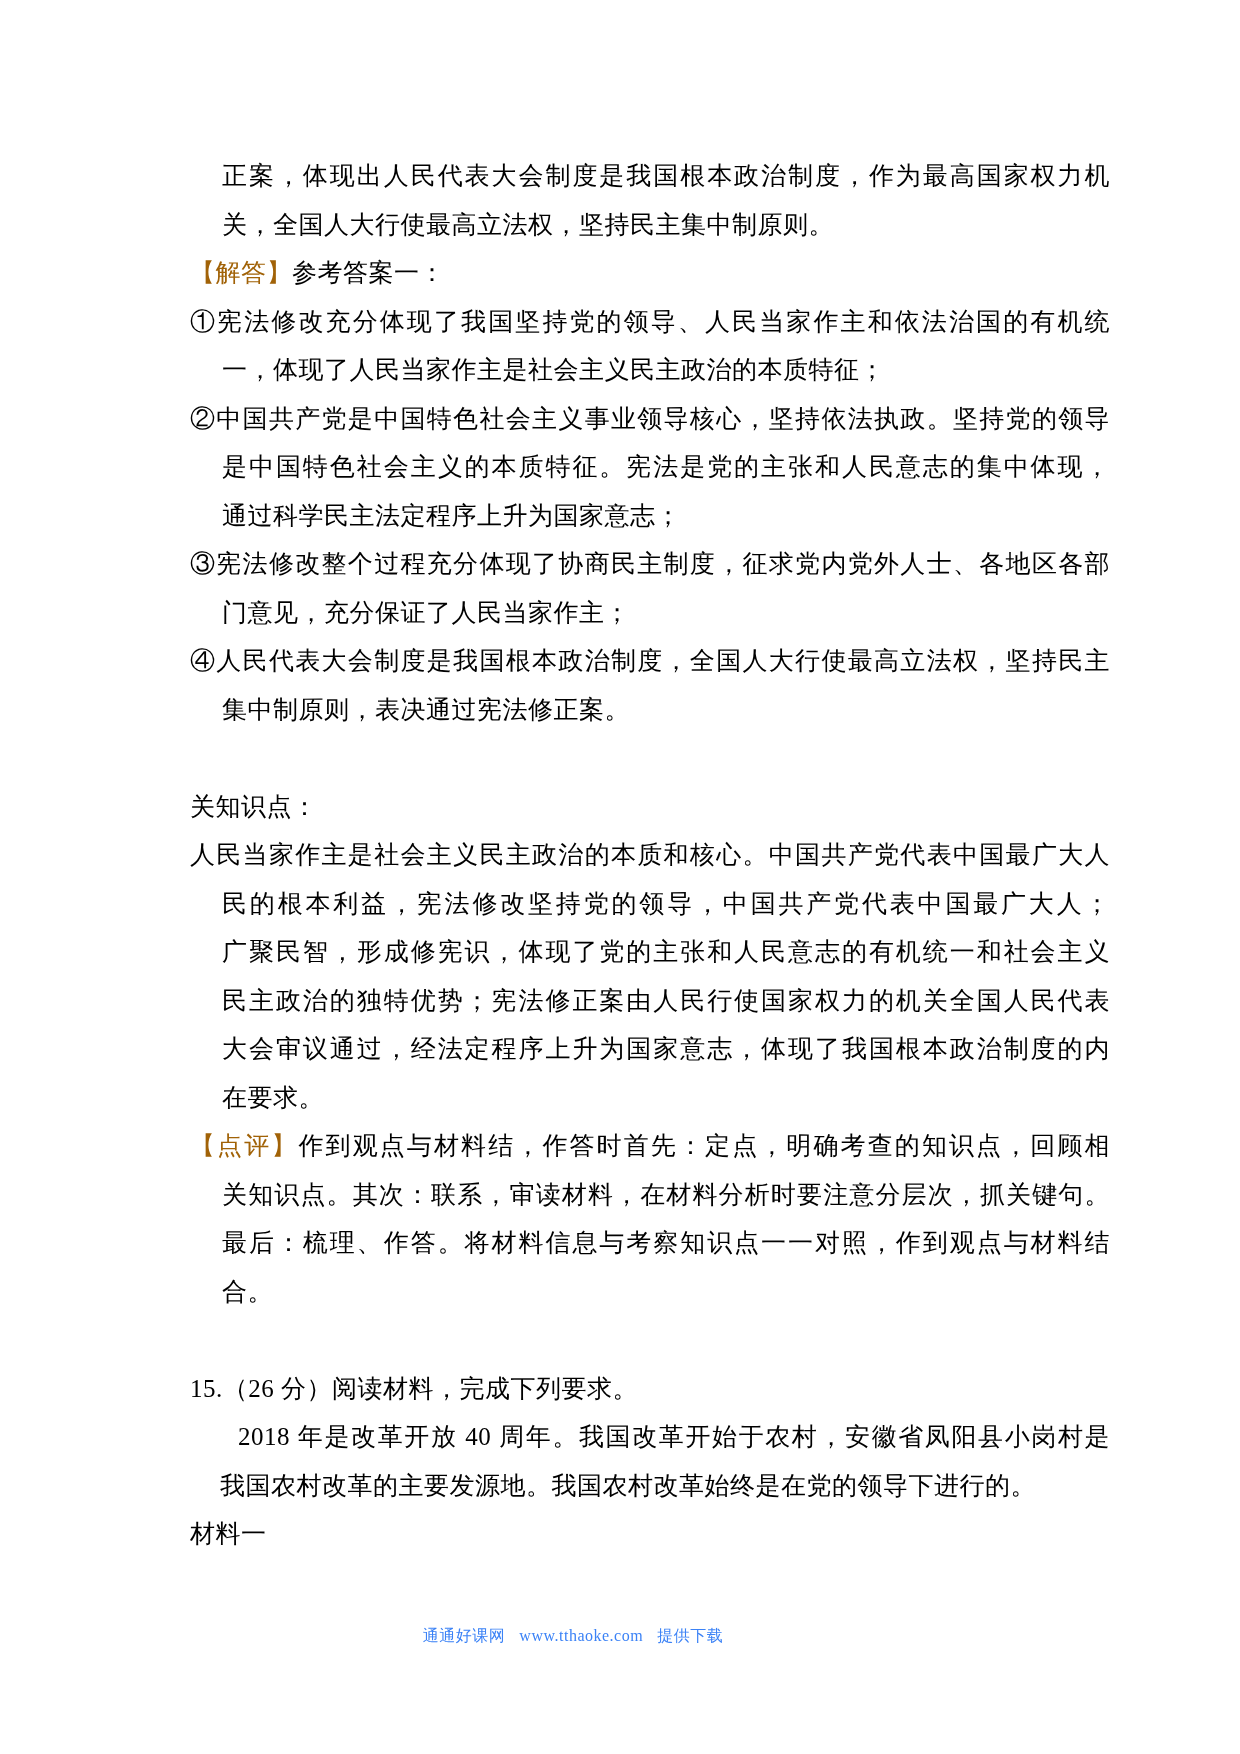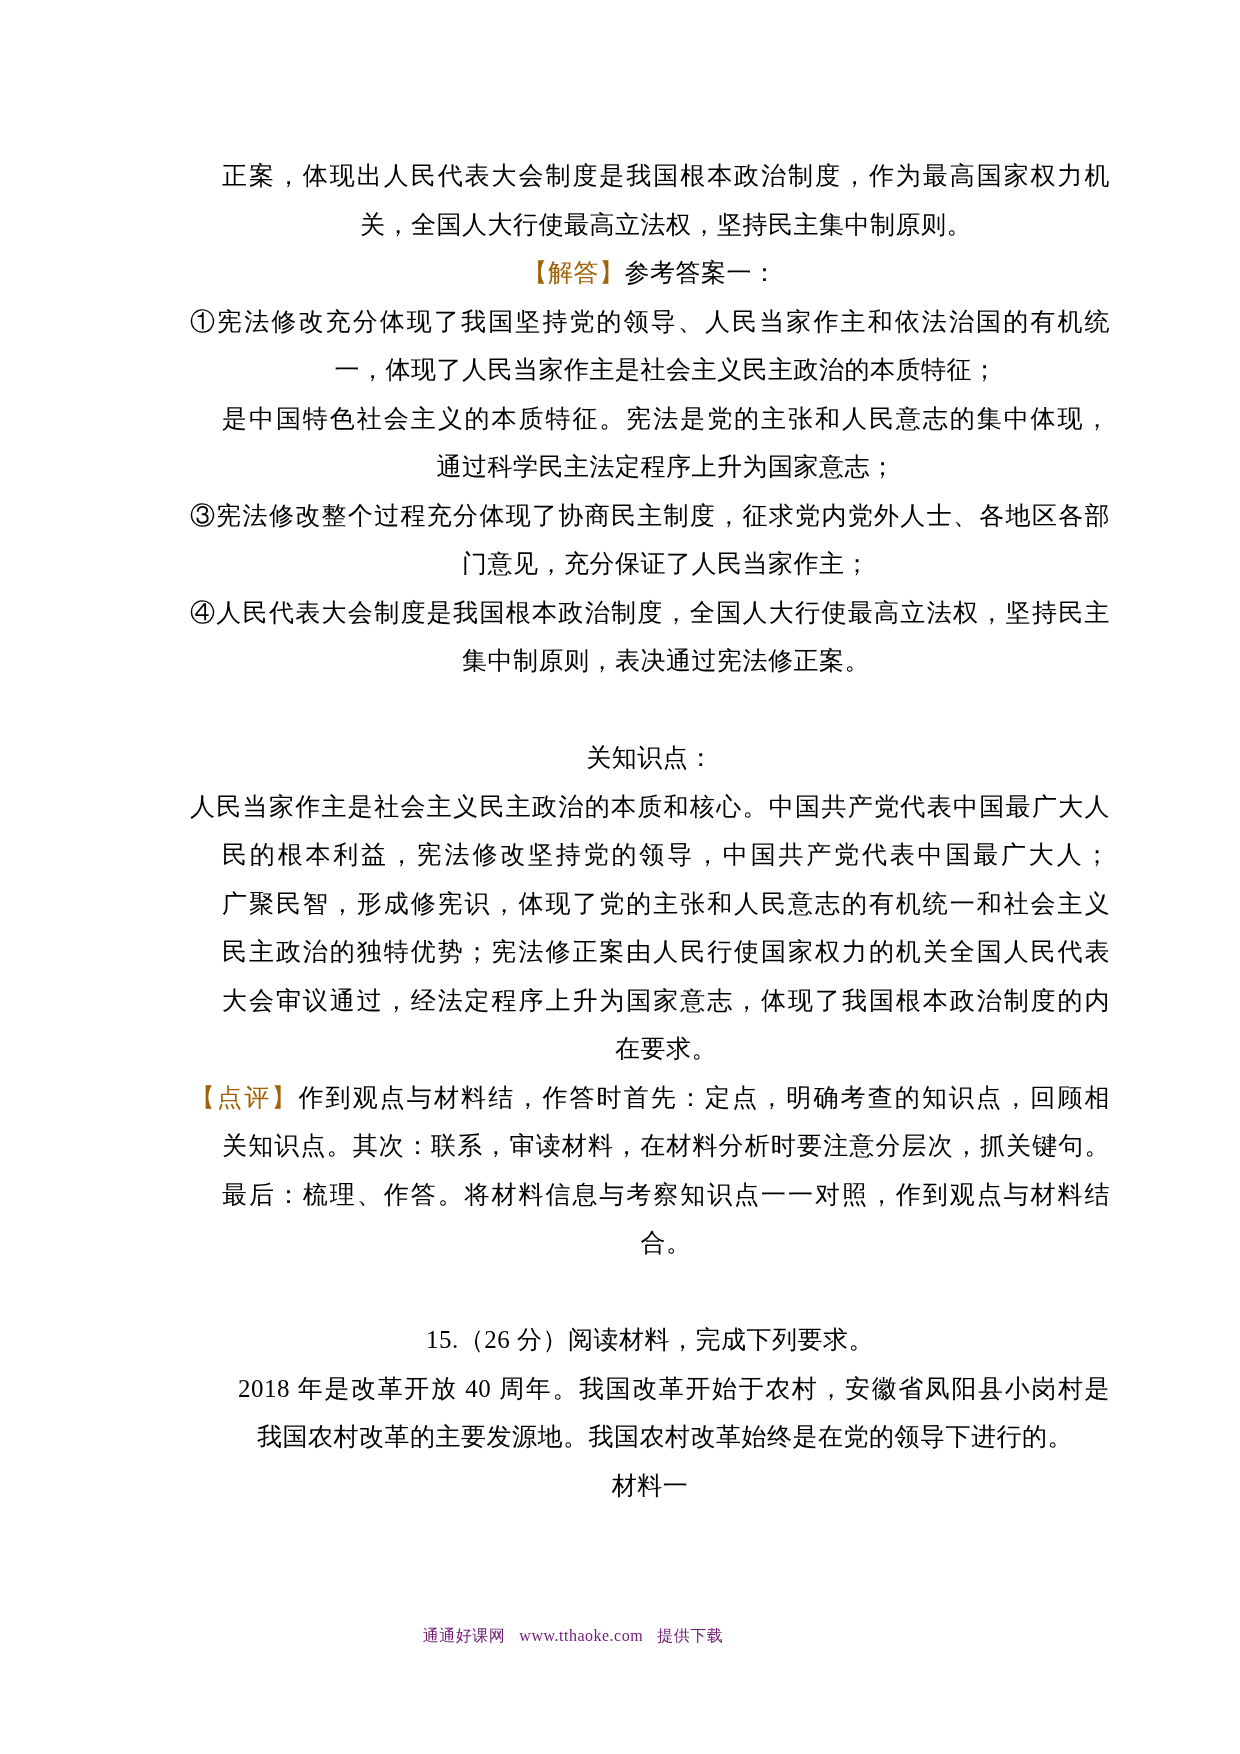--- a/index.html
+++ b/index.html
@@ -24,55 +24,56 @@
     left: 190px;
     top: 152px;
     width: 920px;
     font-size: 25px;
     line-height: 48.5px;
     color: #000000;
     letter-spacing: 0.5px;
   }
   .line {
     min-height: 48.5px;
-    text-align: center;
+    text-align: left;
     white-space: pre-wrap;
   }
   .line.flush {
     text-align: justify;
     text-align-last: justify;
     text-justify: inter-character;
   }
   .accent {
     color: #a16207;
   }
   .footer {
     position: absolute;
     top: 1624px;
     left: 0;
     width: 1146px;
     text-align: center;
     font-size: 16px;
     line-height: 24px;
-    color: #701a75;
+    color: #3b82f6;
     letter-spacing: 0.5px;
   }
   .footer span { margin: 0 7px; }
 </style>
 </head>
 <body>
 
 <div class="page">
 
   <div class="doc-body">
       <div class="line flush" style="padding-left: 32px;"><span>正案，体现出人民代表大会制度是我国根本政治制度，作为最高国家权力机</span></div>
       <div class="line" style="padding-left: 32px;"><span>关，全国人大行使最高立法权，坚持民主集中制原则。</span></div>
       <div class="line" style="padding-left: 0px;"><span class="accent">【解答】</span><span>参考答案一：</span></div>
       <div class="line flush" style="padding-left: 0px;"><span>①宪法修改充分体现了我国坚持党的领导、人民当家作主和依法治国的有机统</span></div>
       <div class="line" style="padding-left: 32px;"><span>一，体现了人民当家作主是社会主义民主政治的本质特征；</span></div>
+      <div class="line flush" style="padding-left: 0px;"><span>②中国共产党是中国特色社会主义事业领导核心，坚持依法执政。坚持党的领导</span></div>
       <div class="line flush" style="padding-left: 32px;"><span>是中国特色社会主义的本质特征。宪法是党的主张和人民意志的集中体现，</span></div>
       <div class="line" style="padding-left: 32px;"><span>通过科学民主法定程序上升为国家意志；</span></div>
       <div class="line flush" style="padding-left: 0px;"><span>③宪法修改整个过程充分体现了协商民主制度，征求党内党外人士、各地区各部</span></div>
       <div class="line" style="padding-left: 32px;"><span>门意见，充分保证了人民当家作主；</span></div>
       <div class="line flush" style="padding-left: 0px;"><span>④人民代表大会制度是我国根本政治制度，全国人大行使最高立法权，坚持民主</span></div>
       <div class="line" style="padding-left: 32px;"><span>集中制原则，表决通过宪法修正案。</span></div>
       <div class="line" style="padding-left: 0px;"></div>
       <div class="line" style="padding-left: 0px;"><span>关知识点：</span></div>
       <div class="line flush" style="padding-left: 0px;"><span>人民当家作主是社会主义民主政治的本质和核心。中国共产党代表中国最广大人</span></div>
       <div class="line flush" style="padding-left: 32px;"><span>民的根本利益，宪法修改坚持党的领导，中国共产党代表中国最广大人；</span></div>

